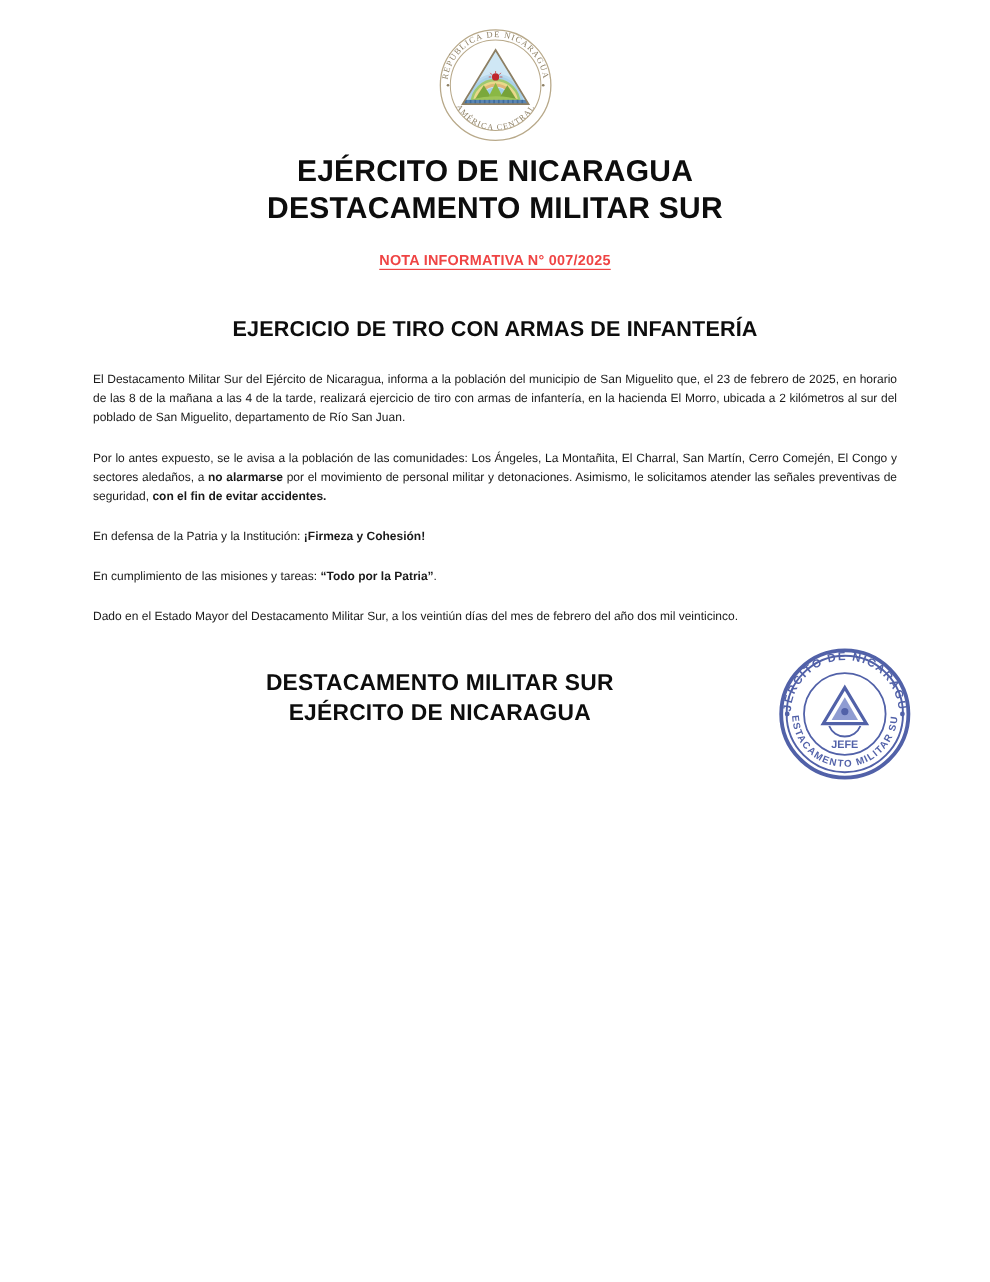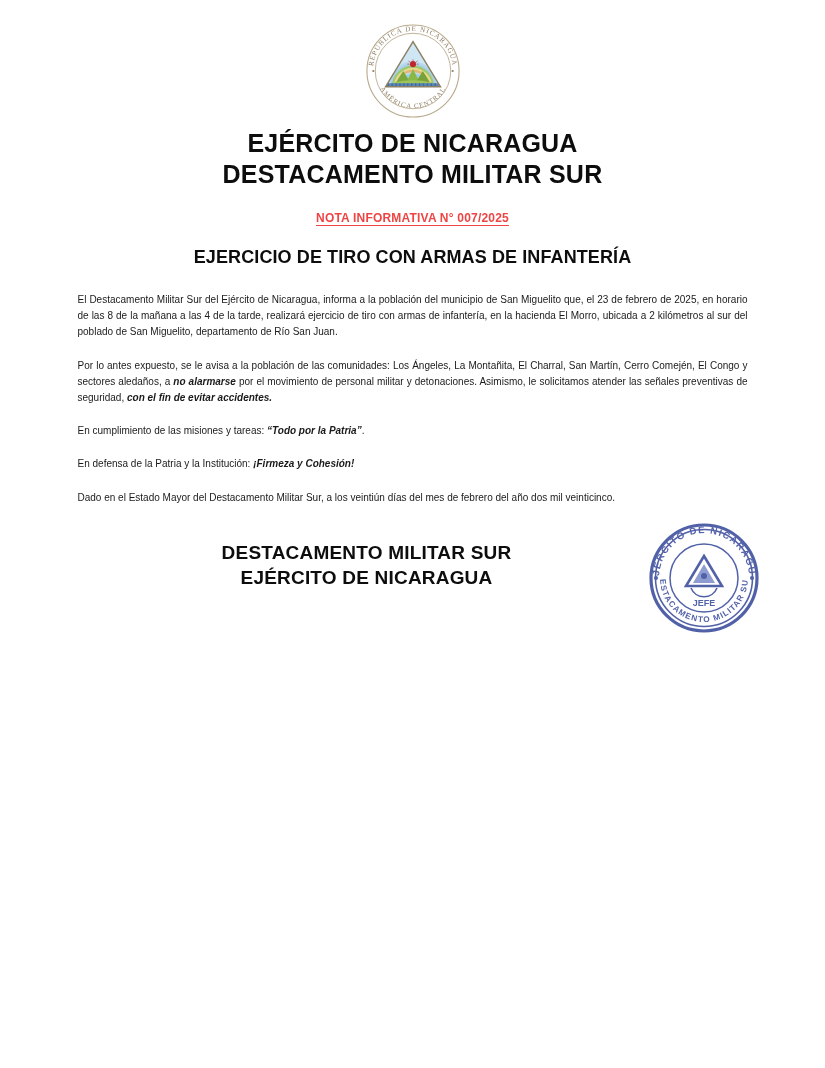--- a/index.html
+++ b/index.html
@@ -58,21 +58,21 @@
     font-size: 12px;
     font-weight: bold;
     text-decoration: underline;
     text-underline-offset: 3px;
     letter-spacing: 0.2px;
     color: #ef4444;
   }
 
   .subject-line {
     text-align: center;
-    margin-top: 21px;
+    margin-top: 38px;
     font-size: 18px;
     font-weight: bold;
     letter-spacing: 0.1px;
     color: #0d0d0d;
   }
 
   
   .body-block {
     margin: 0 auto;
     width: 670px;
@@ -80,21 +80,21 @@
   }
   .para {
     font-size: 10px;
     line-height: 1.62;
     text-align: justify;
     text-justify: inter-word;
     margin: 0 0 17px 0;
     color: #1a1a1a;
   }
   .para.last { margin-bottom: 12px; }
-  .bi { font-weight: bold; font-style: italic; }
+  .bi { font-weight: bold; }
 
   
   .sign-area {
     position: relative;
     margin-top: 30px;
     height: 120px;
   }
   .sign-text {
     position: absolute;
     left: 0;
@@ -204,23 +204,23 @@
   </div>
 
   <div class="subject-line">EJERCICIO DE TIRO CON ARMAS DE INFANTERÍA</div>
 
   <div class="body-block">
 
     <p class="para">El Destacamento Militar Sur del Ejército de Nicaragua, informa a la población del municipio de San Miguelito que, el 23 de febrero de 2025, en horario de las 8 de la mañana a las 4 de la tarde, realizará ejercicio de tiro con armas de infantería, en la hacienda El Morro, ubicada a 2 kilómetros al sur del poblado de San Miguelito, departamento de Río San Juan.</p>
 
     <p class="para"><span>Por lo antes expuesto, se le avisa a la población de las comunidades: Los Ángeles, La Montañita, El Charral, San Martín, Cerro Comején, El Congo y sectores aledaños, a </span><span class="bi">no alarmarse</span><span> por el movimiento de personal militar y detonaciones. Asimismo, le solicitamos atender las señales preventivas de seguridad, </span><span class="bi">con el fin de evitar accidentes.</span></p>
 
+    <p class="para"><span>En defensa de la Patria y la Institución: </span><span class="bi">¡Firmeza y Cohesión!</span></p>
+
     <p class="para"><span>En cumplimiento de las misiones y tareas: </span><span class="bi">“Todo por la Patria”</span><span>.</span></p>
-
-    <p class="para"><span>En defensa de la Patria y la Institución: </span><span class="bi">¡Firmeza y Cohesión!</span></p>
 
     <p class="para last">Dado en el Estado Mayor del Destacamento Militar Sur, a los veintiún días del mes de febrero del año dos mil veinticinco.</p>
 
     <div class="sign-area">
       <div class="sign-text">
         <span>DESTACAMENTO MILITAR SUR</span>
         <span class="l2">EJÉRCITO DE NICARAGUA</span>
       </div>
 
       <svg class="stamp" viewBox="0 0 120 120">

